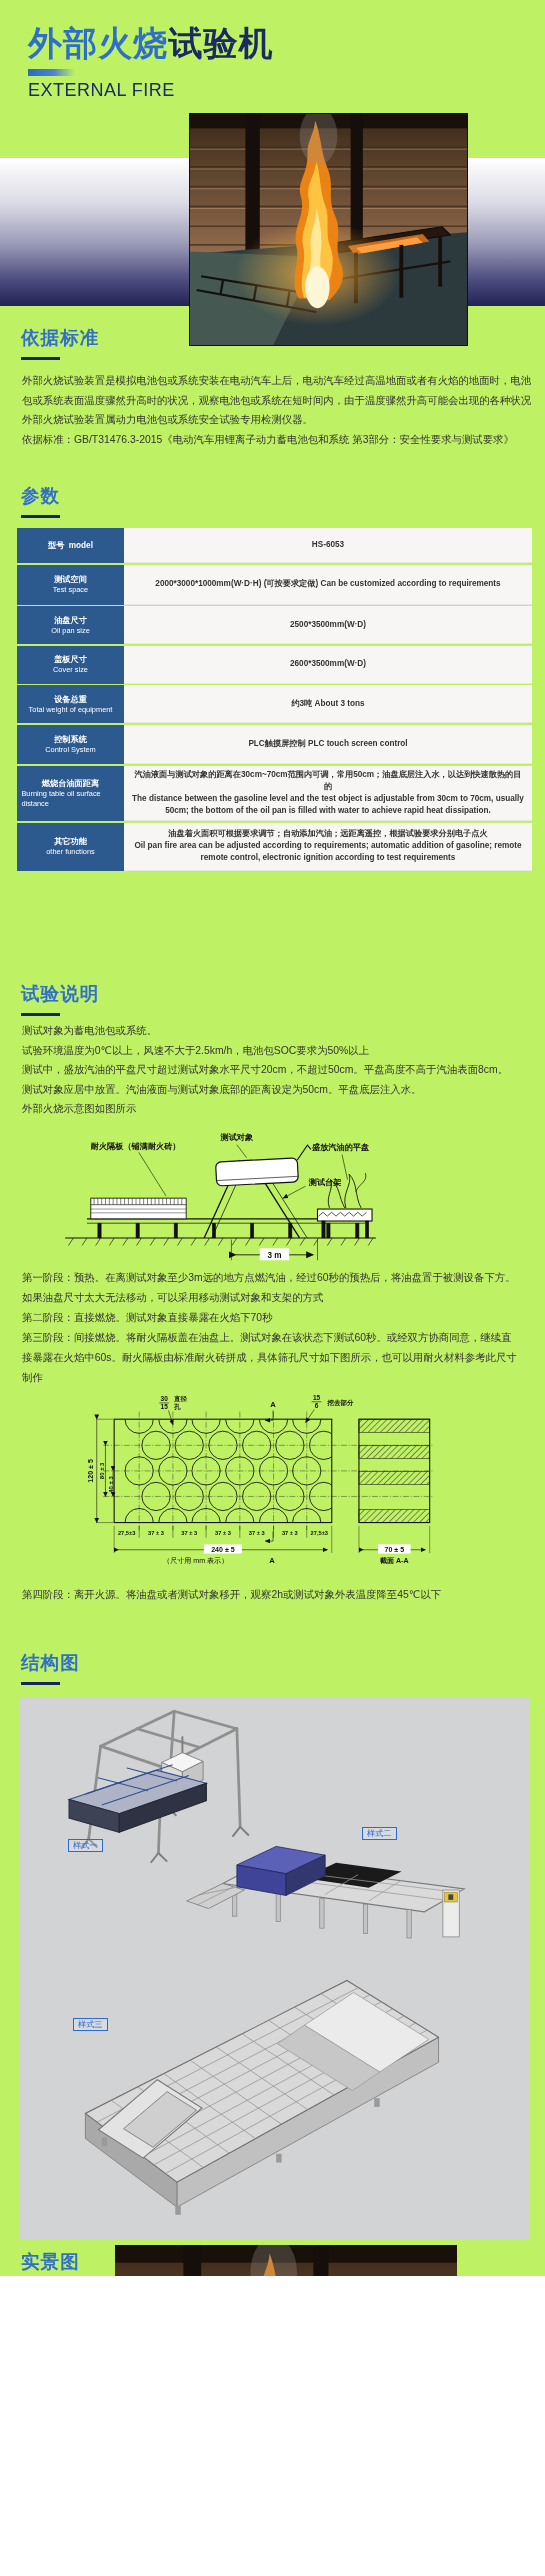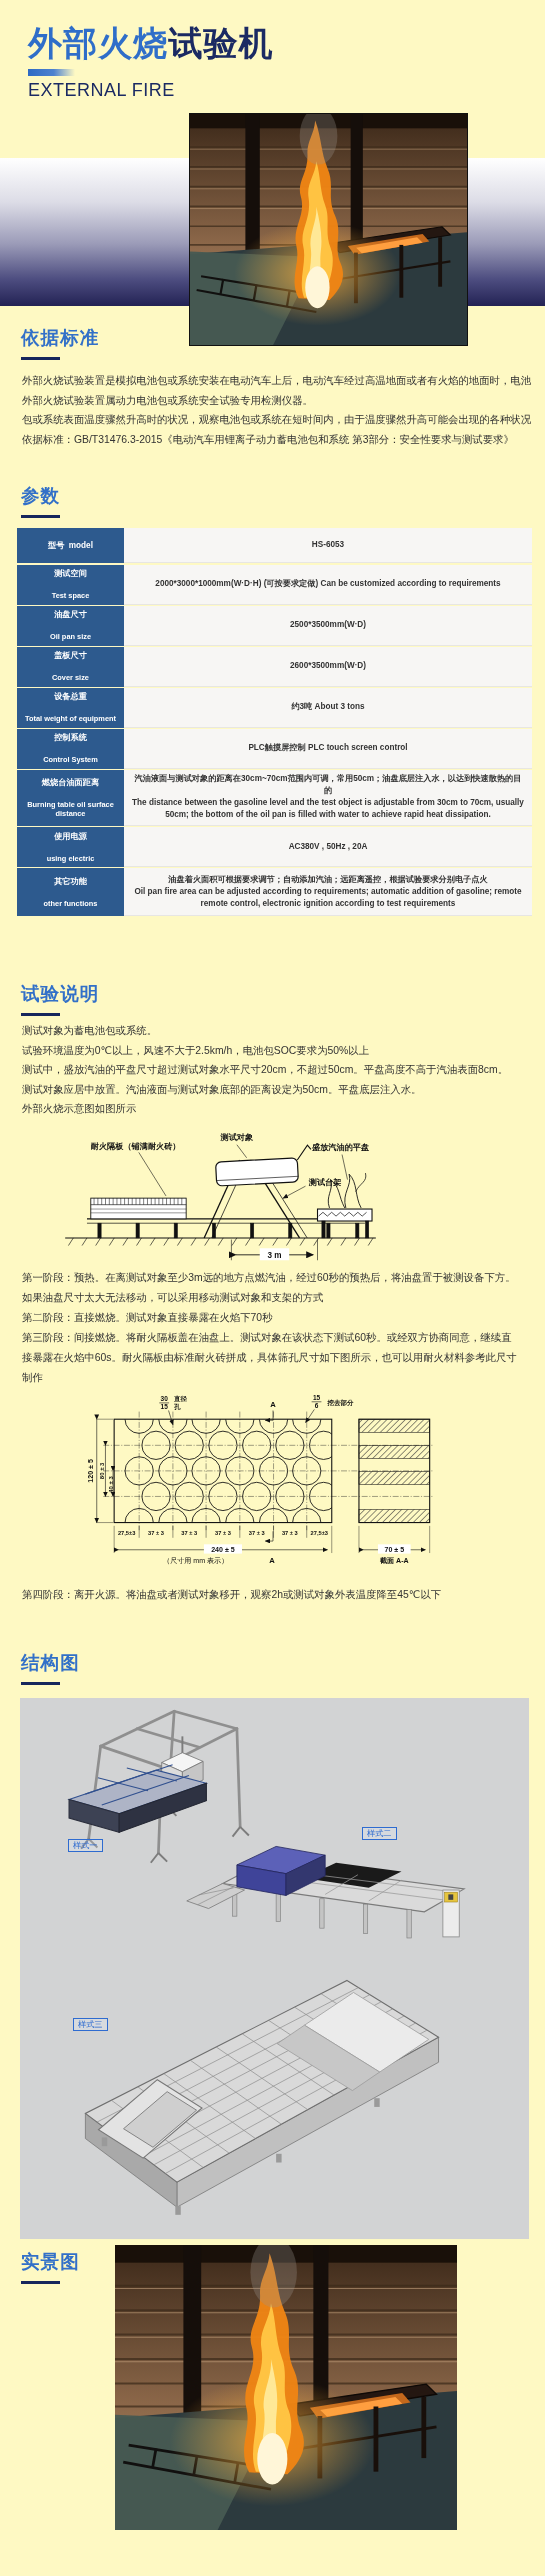--- a/index.html
+++ b/index.html
@@ -1,16 +1,16 @@
 <!DOCTYPE html>
 <html style="font-size:8.7px"><head>
 <meta charset="utf-8">
 <style>
   html,body{margin:0;padding:0;background:#ffffff;}
-  .page{position:relative;width:545px;height:2576px;margin:0 auto;background:#fef9c3;overflow:hidden;
+  .page{position:relative;width:545px;height:2276px;margin:0 auto;background:#bef264;overflow:hidden;
         font-family:"Liberation Sans","DejaVu Sans",sans-serif;}
   
   .main-title{position:absolute;left:28px;top:21px;font-size:34px;font-weight:900;letter-spacing:1.1px;white-space:nowrap;}
   .main-title .hl{color:#2f6ec9;}
   .main-title .rest{color:#1b2a63;}
   .accent-bar{position:absolute;left:28px;top:69px;width:47px;height:7px;
               background:linear-gradient(90deg,#2e6ac4 0%,#4e82cf 55%,rgba(255,255,255,0) 100%);}
   .subtitle{position:absolute;left:28px;top:80px;font-size:18px;font-weight:normal;color:#1b2a63;letter-spacing:0.5px;}
   
   .band{position:absolute;left:0;top:158px;width:545px;height:148px;
@@ -23,23 +23,23 @@
   .sec-t{font-size:18.5px;font-weight:bold;color:#3270c8;letter-spacing:1.1px;}
   .sec-u{width:39px;height:2.7px;background:#16265c;margin-top:7px;}
   
   .para{position:absolute;left:22px;width:510px;font-size:10.4px;color:#333;}
   .para div{line-height:19.6px;white-space:nowrap;}
   .stage div{line-height:20px;}
   
   .ptable{position:absolute;left:17px;top:528px;width:515px;}
   .trow{display:flex;margin-bottom:1.6px;}
   .tleft{width:107px;background:#2d5a8e;color:#fff;display:flex;flex-direction:column;justify-content:center;
-         align-items:center;text-align:center;padding:3.3px 4.4px;box-sizing:border-box;}
+         align-items:center;padding:3.3px 4.4px;box-sizing:border-box;}
   .tzh{font-size:8.2px;font-weight:bold;line-height:11px;}
-  .ten{font-size:7.4px;font-weight:bold;line-height:9.8px;margin-top:12px;}
+  .ten{font-size:7.4px;font-weight:normal;line-height:9.8px;}
   .tleft.inline{flex-direction:row;gap:4.4px;}
   .tright{flex:1;background:#f7f6f4;display:flex;flex-direction:column;justify-content:center;align-items:center;
           text-align:center;padding:3.3px 7.6px;box-sizing:border-box;border-bottom:0.5px solid #e7e6e3;}
   .vline{font-size:8.2px;font-weight:bold;color:#333;line-height:12px;}
   .vline:empty{display:none;}
   
   .diag1{position:absolute;left:57px;top:1126px;width:327px;height:141px;}
   .diag2{position:absolute;left:81px;top:1392px;width:384px;height:173px;}
   .diag1 svg,.diag2 svg{display:block;width:100%;height:100%;}
   
@@ -121,22 +121,22 @@
       </g>
     </svg>
   </div>
 
   <div class="sec" style="left:21px;top:325px">
     <div class="sec-t">依据标准</div>
     <div class="sec-u"></div>
   </div>
   <div class="para" style="top:371px">
     <div>外部火烧试验装置是模拟电池包或系统安装在电动汽车上后，电动汽车经过高温地面或者有火焰的地面时，电池</div>
+    <div>包或系统表面温度骤然升高时的状况，观察电池包或系统在短时间内，由于温度骤然升高可能会出现的各种状况</div>
     <div>外部火烧试验装置属动力电池包或系统安全试验专用检测仪器。</div>
-    <div>包或系统表面温度骤然升高时的状况，观察电池包或系统在短时间内，由于温度骤然升高可能会出现的各种状况</div>
     <div>依据标准：GB/T31476.3-2015《电动汽车用锂离子动力蓄电池包和系统 第3部分：安全性要求与测试要求》</div>
   </div>
 
   <div class="sec" style="left:21px;top:483px">
     <div class="sec-t">参数</div>
     <div class="sec-u"></div>
   </div>
 
   <div class="ptable">
     <div class="trow" style="min-height:35px">
@@ -195,29 +195,20 @@
     </div>
     <div class="trow" style="min-height:50px">
       <div class="tleft">
         <div class="tzh">燃烧台油面距离</div>
         <div class="ten">Burning table oil surface distance</div>
       </div>
       <div class="tright">
         <div class="vline">汽油液面与测试对象的距离在30cm~70cm范围内可调，常用50cm；油盘底层注入水，以达到快速散热的目的</div>
         <div class="vline">The distance between the gasoline level and the test object is adjustable from 30cm to 70cm, usually</div>
         <div class="vline">50cm; the bottom of the oil pan is filled with water to achieve rapid heat dissipation.</div>
-      </div>
-    </div>
-    <div class="trow" style="min-height:38px">
-      <div class="tleft">
-        <div class="tzh">使用电源</div>
-        <div class="ten">using electric</div>
-      </div>
-      <div class="tright">
-        <div class="vline">AC380V , 50Hz , 20A</div>
       </div>
     </div>
     <div class="trow" style="min-height:48px">
       <div class="tleft">
         <div class="tzh">其它功能</div>
         <div class="ten">other functions</div>
       </div>
       <div class="tright">
         <div class="vline">油盘着火面积可根据要求调节；自动添加汽油；远距离遥控，根据试验要求分别电子点火</div>
         <div class="vline">Oil pan fire area can be adjusted according to requirements; automatic addition of gasoline; remote</div>

